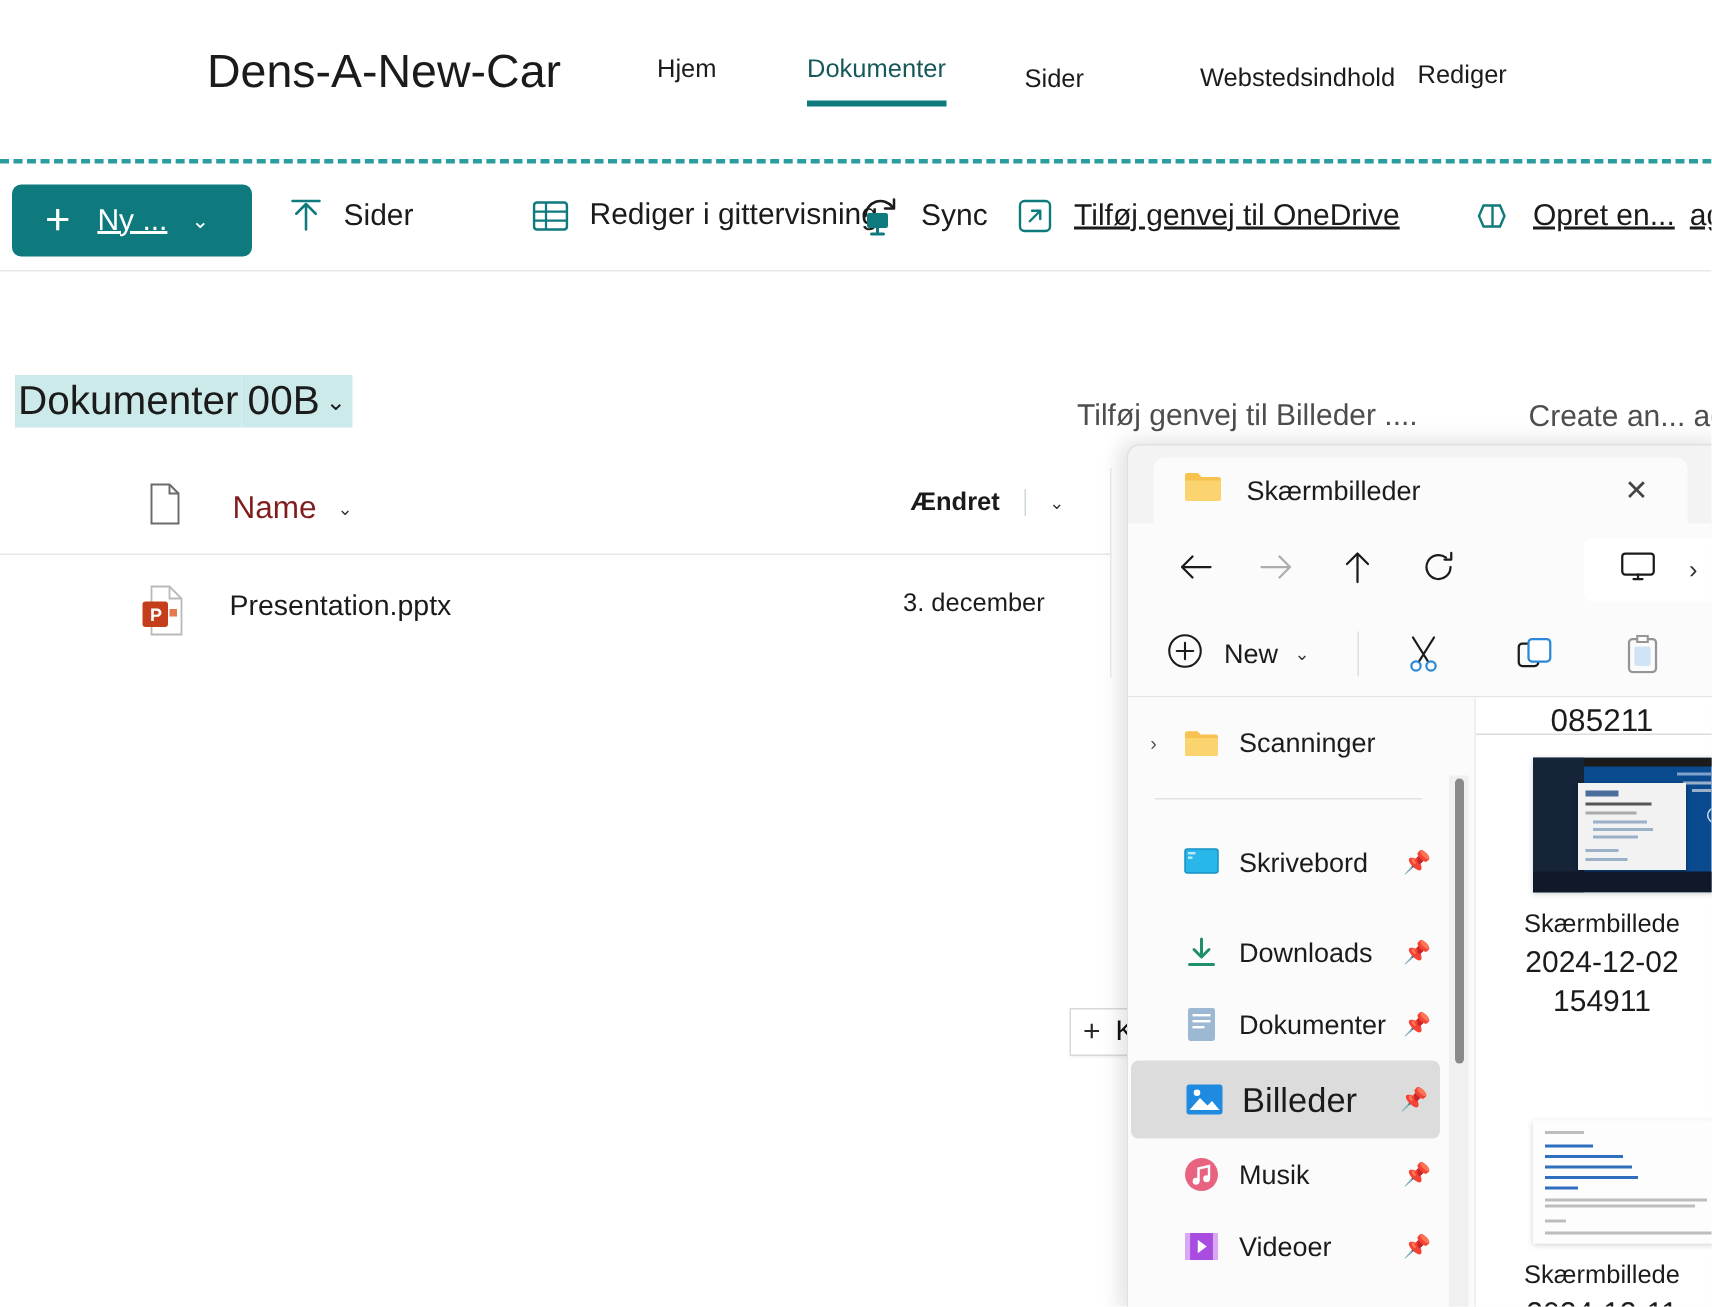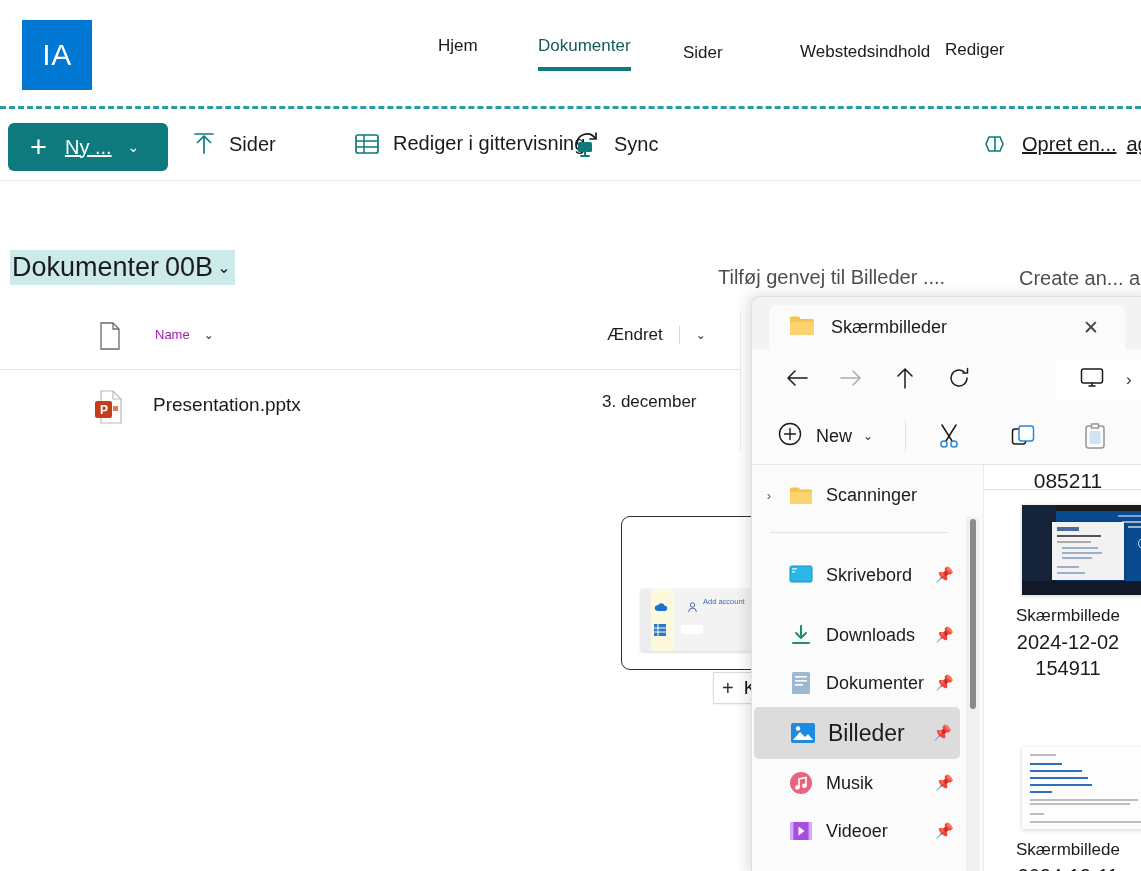--- a/index.html
+++ b/index.html
@@ -58,24 +58,24 @@
   .lib-head{position:absolute;left:10px;top:250px;display:flex;align-items:center;}
   .hl{background:#cdeaea;}
   .lib-title{font-size:27px;color:#1b1b1b;padding:2px 2px;}
   .lib-size{font-size:27px;color:#1b1b1b;padding:2px 4px;display:flex;align-items:center;}
   .lib-size .chev{font-size:16px;margin-left:4px;}
 
   
   .list-header{position:absolute;left:0;top:312px;width:741px;height:52px;display:flex;align-items:center;}
   .col-icon{position:absolute;left:99px;top:322px;}
   .col-name{position:absolute;left:155px;top:327px;display:flex;align-items:center;}
-  .col-name .t{font-size:13px;color:#a21caf;}
+  .col-name .t{font-size:21px;color:#7f1d1d;}
   .col-name .chev{font-size:12px;margin-left:14px;color:#333;}
   .col-mod{position:absolute;left:607px;top:325px;display:flex;align-items:center;}
-  .col-mod .t{font-size:17px;color:#1b1b1b;}
+  .col-mod .t{font-size:17px;color:#1b1b1b;font-weight:bold;}
   .col-mod .sep{width:1px;height:18px;background:#cfd8d8;margin:0 16px;}
   .col-mod .chev{font-size:12px;color:#333;}
   .list-rule{position:absolute;left:0;top:369px;width:741px;height:1px;background:#e6e6e6;}
   .row{position:absolute;left:0;top:378px;width:741px;height:56px;}
   .row-file-icon{position:absolute;left:94px;top:390px;}
   .row-name{position:absolute;left:153px;top:394px;font-size:19px;color:#1b1b1b;}
   .row-mod{position:absolute;left:602px;top:392px;font-size:17px;color:#1b1b1b;}
   .vline{position:absolute;left:740px;top:312px;width:1px;height:140px;background:#ececec;}
 
   
@@ -178,21 +178,21 @@
   .t2-bg{position:absolute;inset:0;background:#fdfdfd;}
   .t2-ln{position:absolute;background:#2f6fbe;height:2px;left:8px;}
   .t2-gray{position:absolute;background:#bdbdbd;height:1.5px;left:8px;}
 </style>
 </head>
 <body>
 
 <div id="sp-page">
 
   <div class="sp-header">
-    <div class="site-logo">IA</div>
+    <div class="site-title">Dens-A-New-Car</div>
 
     <div class="sp-nav">
       <div class="sp-nav-item" style="left:8px;">Hjem</div>
       <div class="sp-nav-item active" style="left:108px;">Dokumenter</div>
       <div class="sp-nav-item" style="left:253px;top:7px;">Sider</div>
       <div class="sp-nav-item" style="left:370px;top:6px;">Webstedsindhold</div>
       <div class="sp-nav-item" style="left:515px;top:4px;">Rediger</div>
     </div>
   </div>
 
@@ -230,20 +230,29 @@
         <svg width="30" height="28" viewBox="0 0 30 28">
           <path d="M5 14a10 10 0 0 1 18-6" stroke="#1b1b1b" stroke-width="1.7" fill="none" stroke-linecap="round"></path>
           <path d="M24 3v6h-6" stroke="#1b1b1b" stroke-width="1.7" fill="none" stroke-linecap="round" stroke-linejoin="round"></path>
           <rect x="6" y="12" width="14" height="10" rx="1.5" fill="#0f7a7d"></rect>
           <path d="M13 22v4M9 26h8" stroke="#0f7a7d" stroke-width="2" stroke-linecap="round"></path>
         </svg>
       </span>
       <span class="tb-lbl" style="margin-left:-2px;">Sync</span>
     </div>
 
+    <div class="tb-item ghosted" style="left:678px;">
+      <span class="tb-ico">
+        <svg width="24" height="24" viewBox="0 0 24 24">
+            <rect x="2" y="2" width="20" height="20" rx="3" stroke="#0f7a7d" stroke-width="1.6" fill="none"></rect>
+            <path d="M8.5 15.5 L15.5 8.5M10 8.5h5.5V14" stroke="#0f7a7d" stroke-width="1.6" fill="none" stroke-linecap="round" stroke-linejoin="round"></path>
+          </svg>
+      </span>
+      <span class="tb-lbl">Tilføj genvej til OneDrive</span>
+    </div>
     <div class="ghost-dup" style="left:718px;top:148px;">Tilføj genvej til Billeder ....</div>
 
     <div class="tb-item ghosted" style="left:982px;">
       <span class="tb-ico">
         <svg width="26" height="24" viewBox="0 0 26 24">
             <path d="M7 5h11l3 7-3 7H7l-3-7z" stroke="#0f7a7d" stroke-width="1.6" fill="none"></path>
             <path d="M13 5v14" stroke="#0f7a7d" stroke-width="1.6"></path>
           </svg>
       </span>
       <span class="tb-lbl">Opret en...</span>
@@ -287,45 +296,20 @@
       <path d="M19 1v8h8" fill="none" stroke="#b9b9b9" stroke-width="1.2"></path>
       <rect x="1" y="11" width="17" height="17" rx="2" fill="#c43e1c"></rect>
       <text x="6" y="24" font-family="Liberation Sans, sans-serif" font-size="12" fill="#fff" font-weight="bold">P</text>
       <path d="M19 16h5v5h-5z" fill="#e8784f"></path>
     </svg>
   </div>
   <div class="row-name">Presentation.pptx</div>
   <div class="row-mod">3. december</div>
   <div class="vline"></div>
 
-  <div class="drag-thumb">
-    <div class="drag-inner">
-      <div class="drag-strip"></div>
-      <div class="drag-yel"></div>
-      <div class="drag-cloud">
-        <svg width="14" height="10" viewBox="0 0 14 10">
-            <path d="M3.5 9h7a2.6 2.6 0 0 0 .2-5.2A3.6 3.6 0 0 0 4 3.2 2.8 2.8 0 0 0 3.5 9z" fill="#1a73c8"></path>
-          </svg>
-      </div>
-      <div class="drag-grid">
-        <svg width="12" height="12" viewBox="0 0 12 12">
-            <rect x="0" y="0" width="12" height="12" fill="#2a7ac4"></rect>
-            <path d="M0 4h12M0 8h12M4 0v12" stroke="#fff" stroke-width="1"></path>
-          </svg>
-      </div>
-      <div class="drag-person">
-        <svg width="11" height="11" viewBox="0 0 11 11">
-            <circle cx="5.5" cy="3" r="2.2" fill="none" stroke="#4a6fa5" stroke-width="1"></circle>
-            <path d="M1.6 10a3.9 3.9 0 0 1 7.8 0" fill="none" stroke="#4a6fa5" stroke-width="1"></path>
-          </svg>
-      </div>
-      <div class="drag-addacct">Add account</div>
-      <div class="drag-white"></div>
-    </div>
-  </div>
 
   <div class="tooltip">
     <span class="plus">+</span>
     <span class="txt">Knappen Kopiér.</span>
   </div>
 </div>
 
 <div id="explorer">
 
   <div class="ex-tabstrip">

